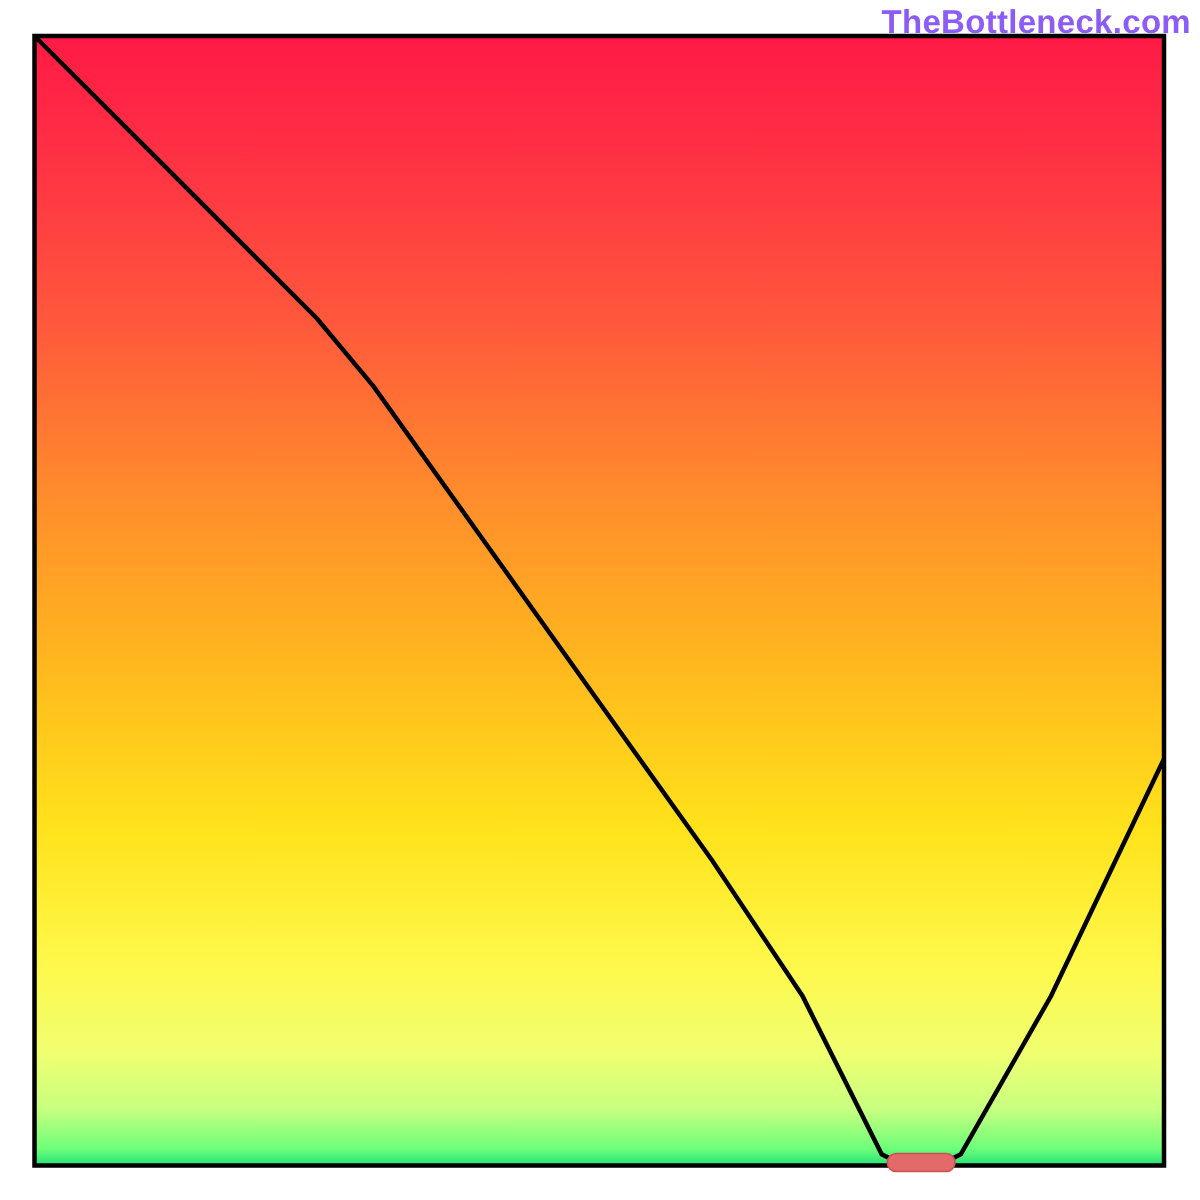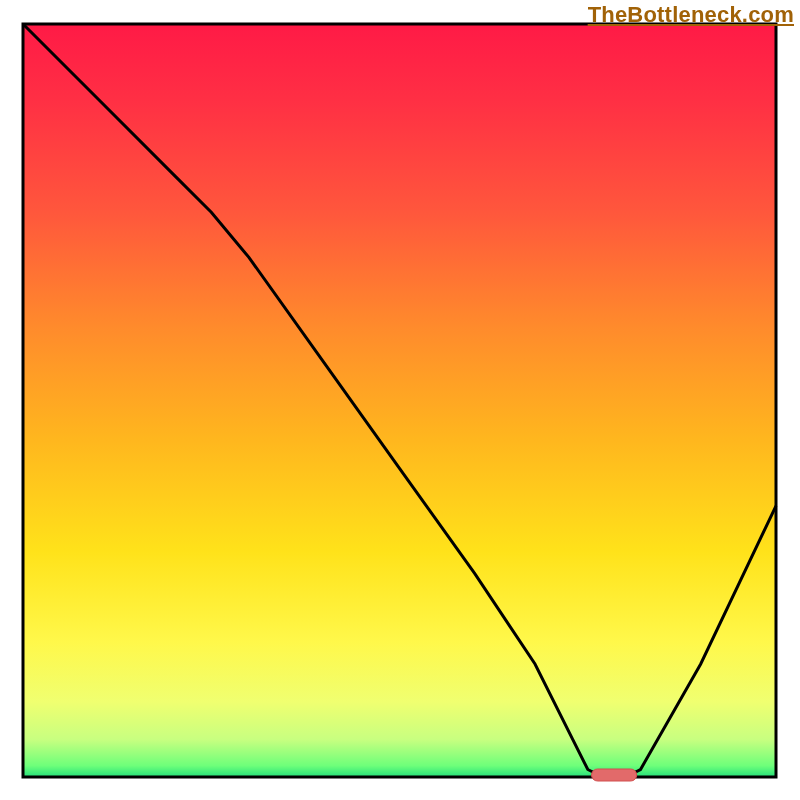--- a/index.html
+++ b/index.html
@@ -15,24 +15,23 @@
     position: relative;
     width: 800px;
     height: 800px;
   }
   .watermark {
     position: absolute;
     top: 2px;
     right: 6px;
     font-size: 22px;
     font-weight: 600;
-    color: #a16207;
+    color: #8b5cf6;
     letter-spacing: 0.2px;
     z-index: 50;
-    text-decoration: underline;
   }
   svg.bg {
     position: absolute;
     left: 0; top: 0;
     width: 800px;
     height: 800px;
     z-index: 1;
   }
   svg.overlay {
     position: absolute;

